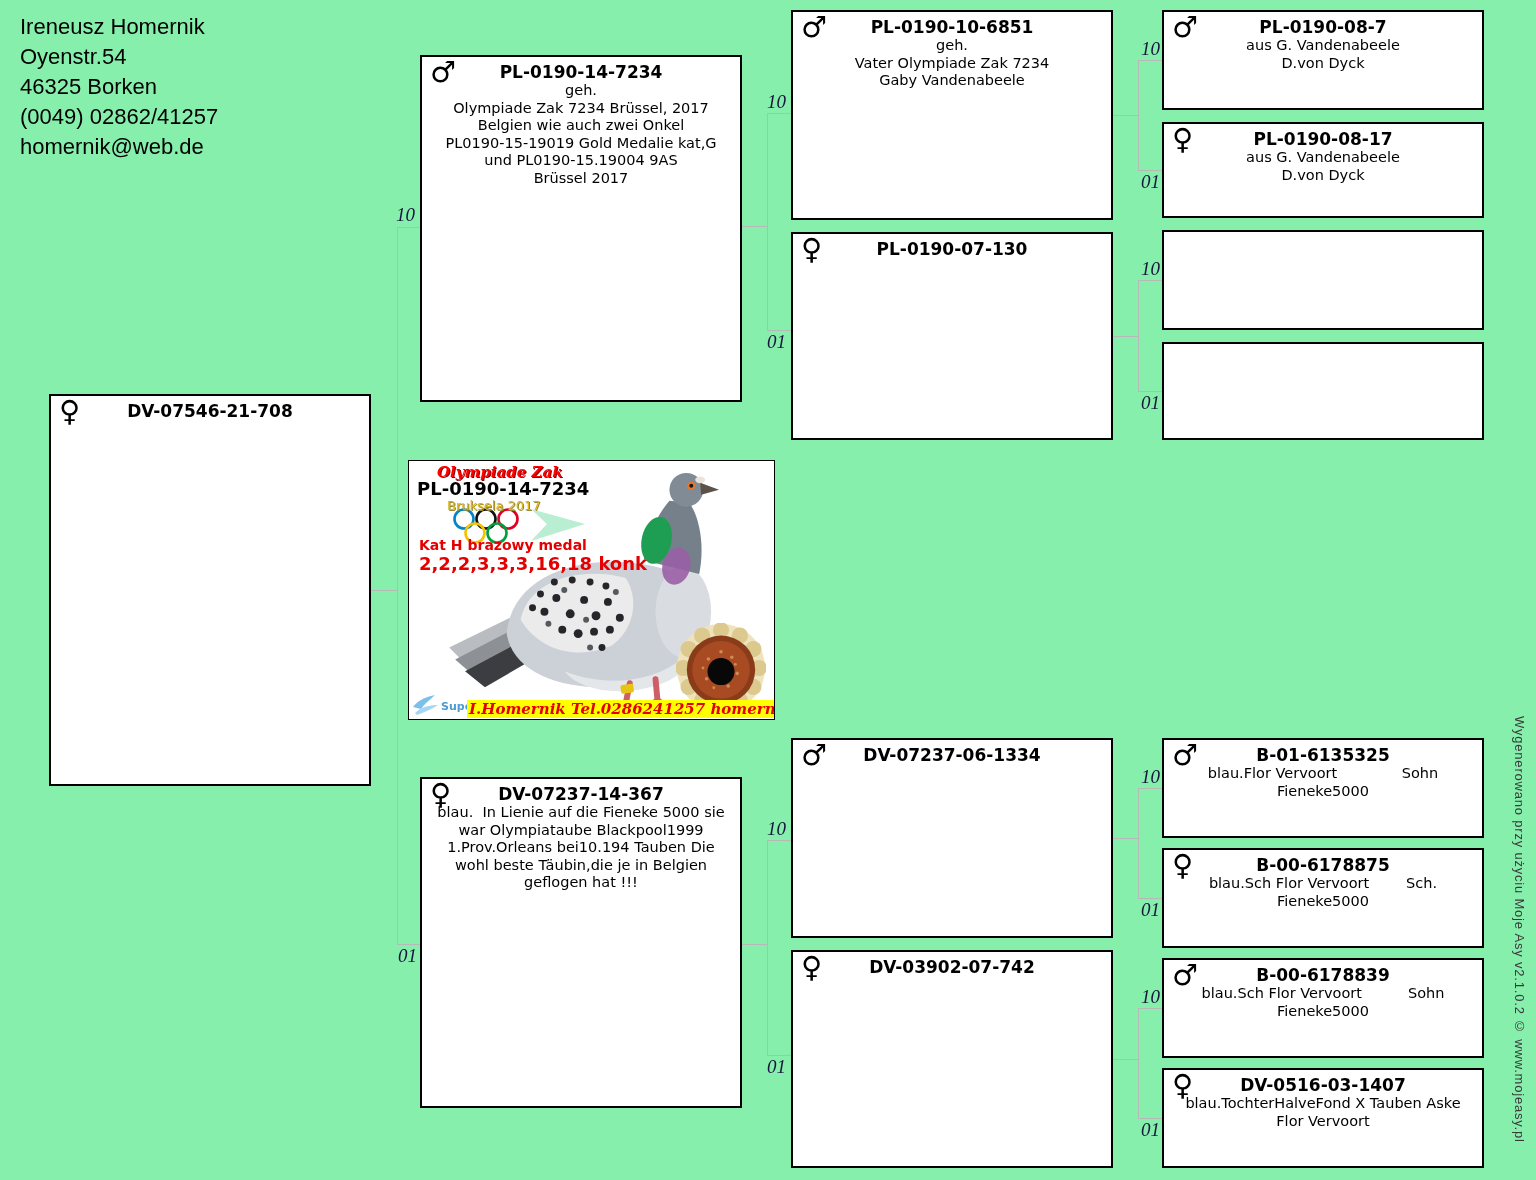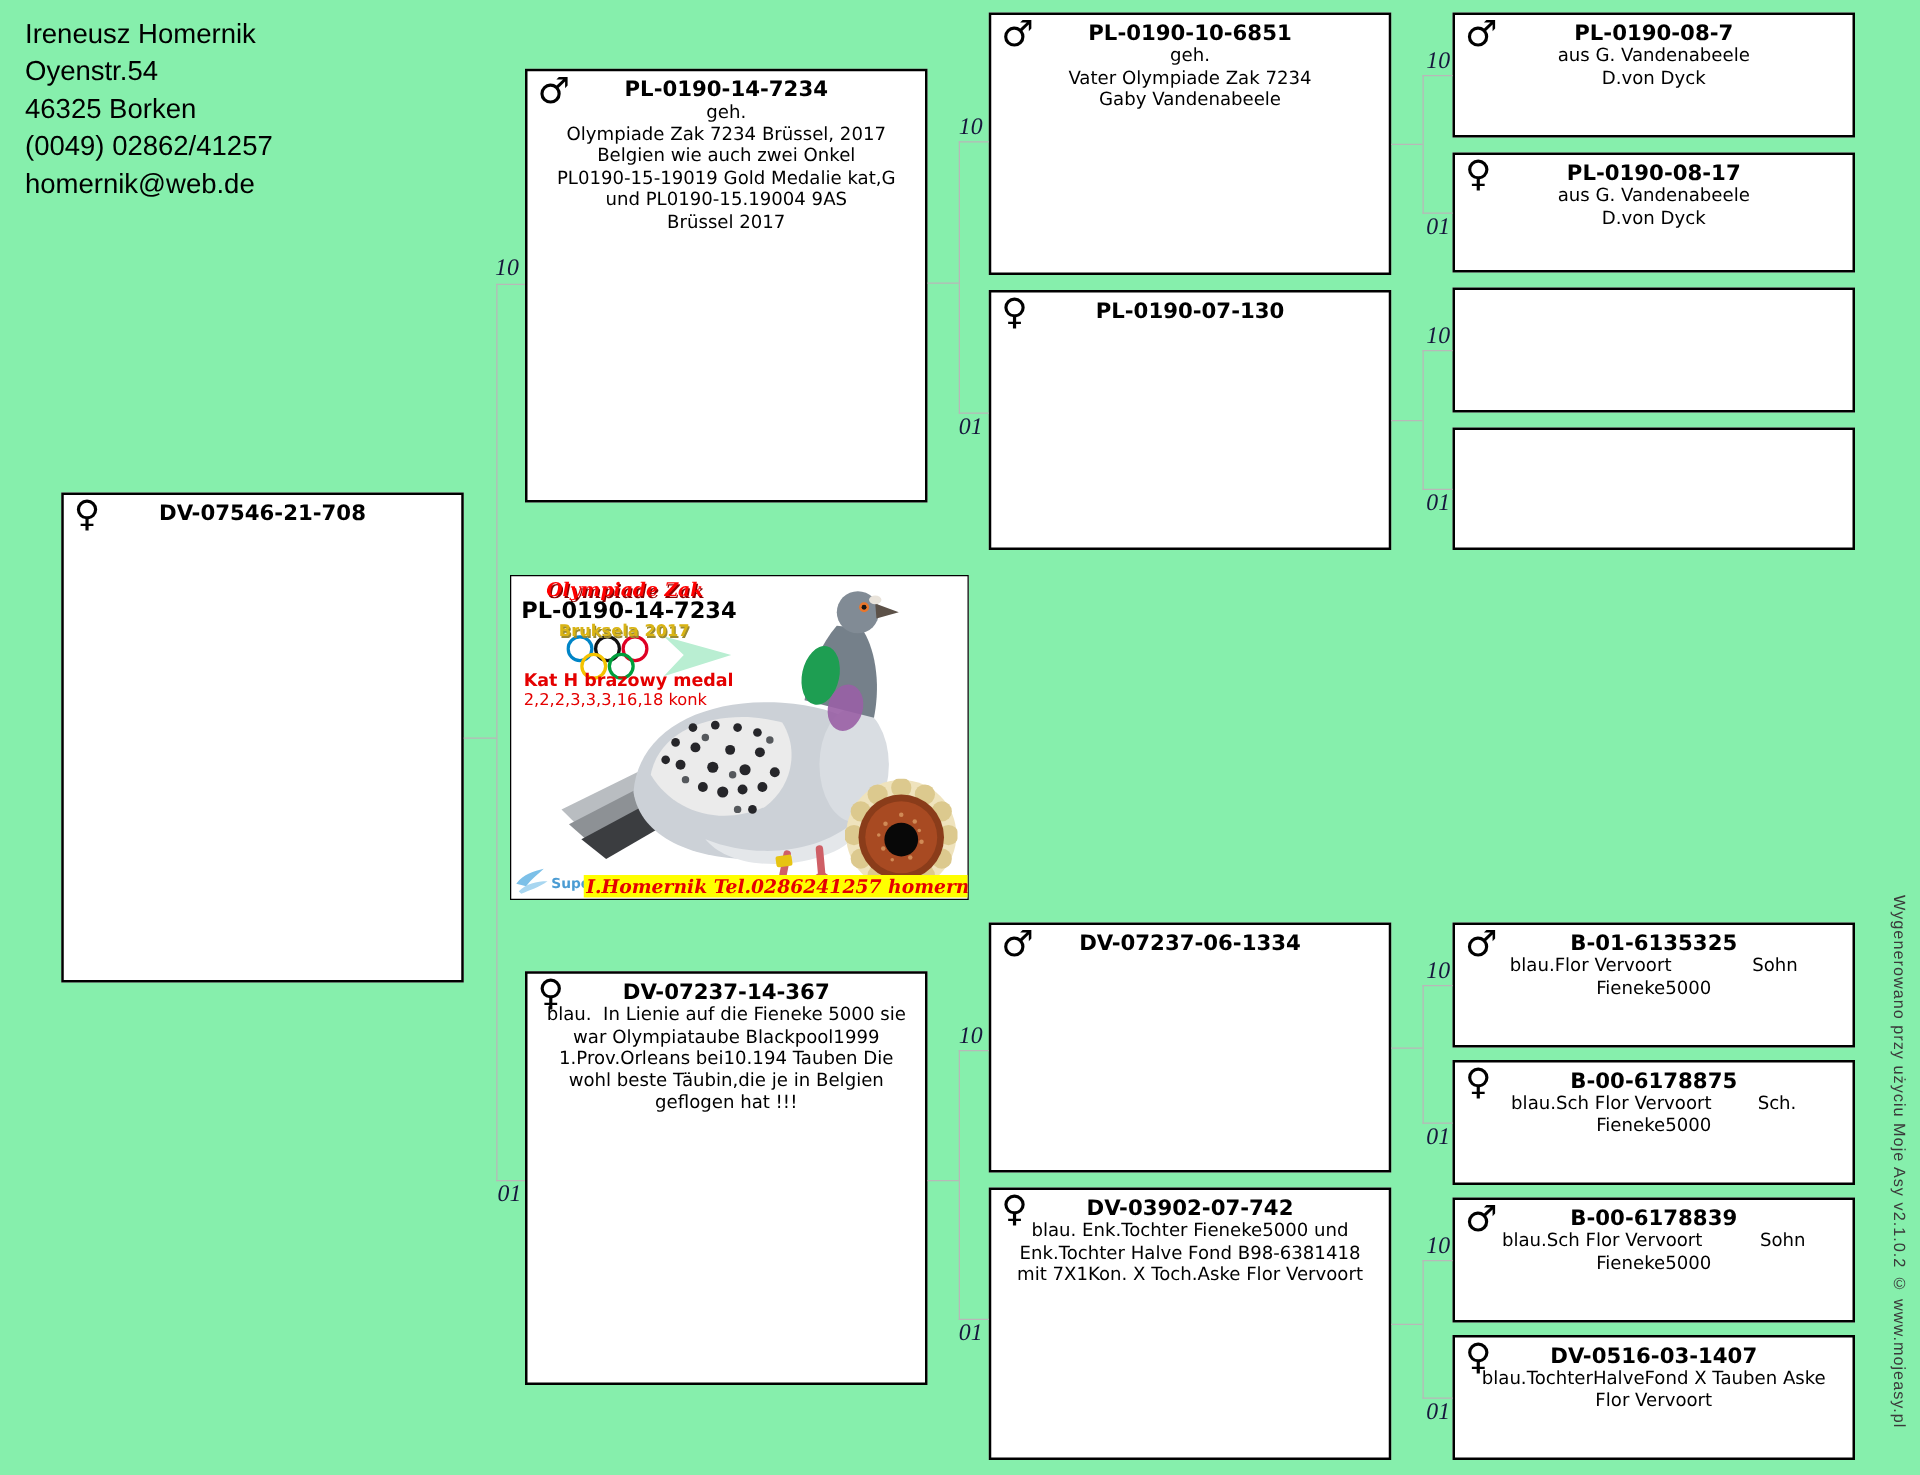--- a/index.html
+++ b/index.html
@@ -22,24 +22,24 @@
   .code{position:absolute;width:32px;text-align:right;font-family:"Liberation Serif",serif;
         font-style:italic;font-size:19px;line-height:20px;color:#16163c;}
 
   
   .photo{position:absolute;left:408px;top:460px;width:367px;height:260px;background:#fff;
          border:1px solid #000;box-sizing:border-box;overflow:hidden;}
   .ph-title{position:absolute;left:28px;top:2px;font-family:"DejaVu Serif",serif;
             font-weight:bold;font-style:italic;font-size:15px;color:#ff0000;
             text-shadow:1px 1px 0 #8a0000;}
   .ph-ring{position:absolute;left:8px;top:17px;font-weight:bold;font-size:18px;color:#000;}
-  .ph-event{position:absolute;left:38px;top:37px;font-weight:bold;font-size:13px;color:#d9b414;
+  .ph-event{position:absolute;left:38px;top:37px;font-weight:normal;font-size:13px;color:#d9b414;
             text-shadow:1px 1px 0 #9a8a30;}
   .ph-medal{position:absolute;left:10px;top:76px;font-weight:bold;font-size:14px;color:#e40000;}
-  .ph-results{position:absolute;left:10px;top:92px;font-weight:normal;font-size:13px;color:#e40000;}
+  .ph-results{position:absolute;left:10px;top:92px;font-weight:bold;font-size:18px;color:#e40000;}
   .ph-caption{position:absolute;left:58px;bottom:1px;background:#ffff00;color:#e40000;
               font-family:"DejaVu Serif",serif;font-weight:bold;font-style:italic;
               font-size:15px;white-space:nowrap;padding:0 2px;}
   .ph-logo{position:absolute;left:2px;bottom:2px;font-size:11px;color:#4b9cd3;font-weight:bold;}
 
   
   .vertmark{position:absolute;left:1512px;top:716px;height:464px;writing-mode:vertical-rl;
             font-family:"Liberation Sans",sans-serif;font-size:13px;letter-spacing:0.8px;
             color:#3a3a3a;white-space:nowrap;}
 </style>
@@ -96,23 +96,20 @@
   </div>
 
   <div class="pbox" style="left:791px;top:738px;width:322px;height:200px">
     <span class="sex">♂</span>
     <div class="ring">DV-07237-06-1334</div>
   </div>
 
   <div class="pbox" style="left:791px;top:950px;width:322px;height:218px">
     <span class="sex">♀</span>
     <div class="ring">DV-03902-07-742</div>
-    <div class="desc">blau. Enk.Tochter Fieneke5000 und
-Enk.Tochter Halve Fond B98-6381418
-mit 7X1Kon. X Toch.Aske Flor Vervoort</div>
   </div>
 
   <div class="pbox" style="left:1162px;top:10px;width:322px;height:100px">
     <span class="sex">♂</span>
     <div class="ring">PL-0190-08-7</div>
     <div class="desc">aus G. Vandenabeele
 D.von Dyck</div>
   </div>
 
   <div class="pbox" style="left:1162px;top:122px;width:322px;height:96px">

